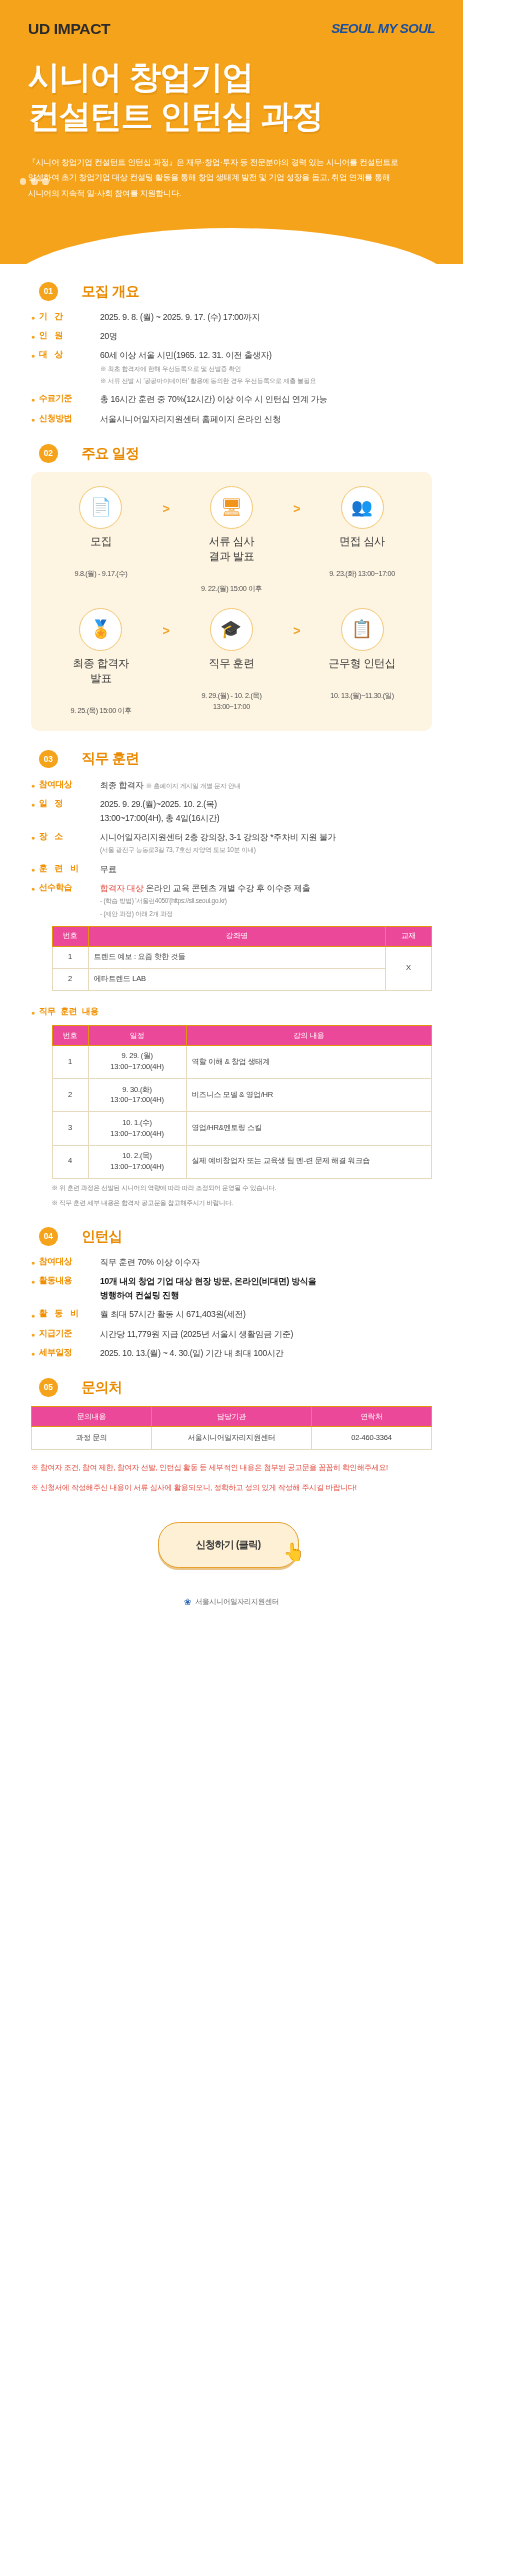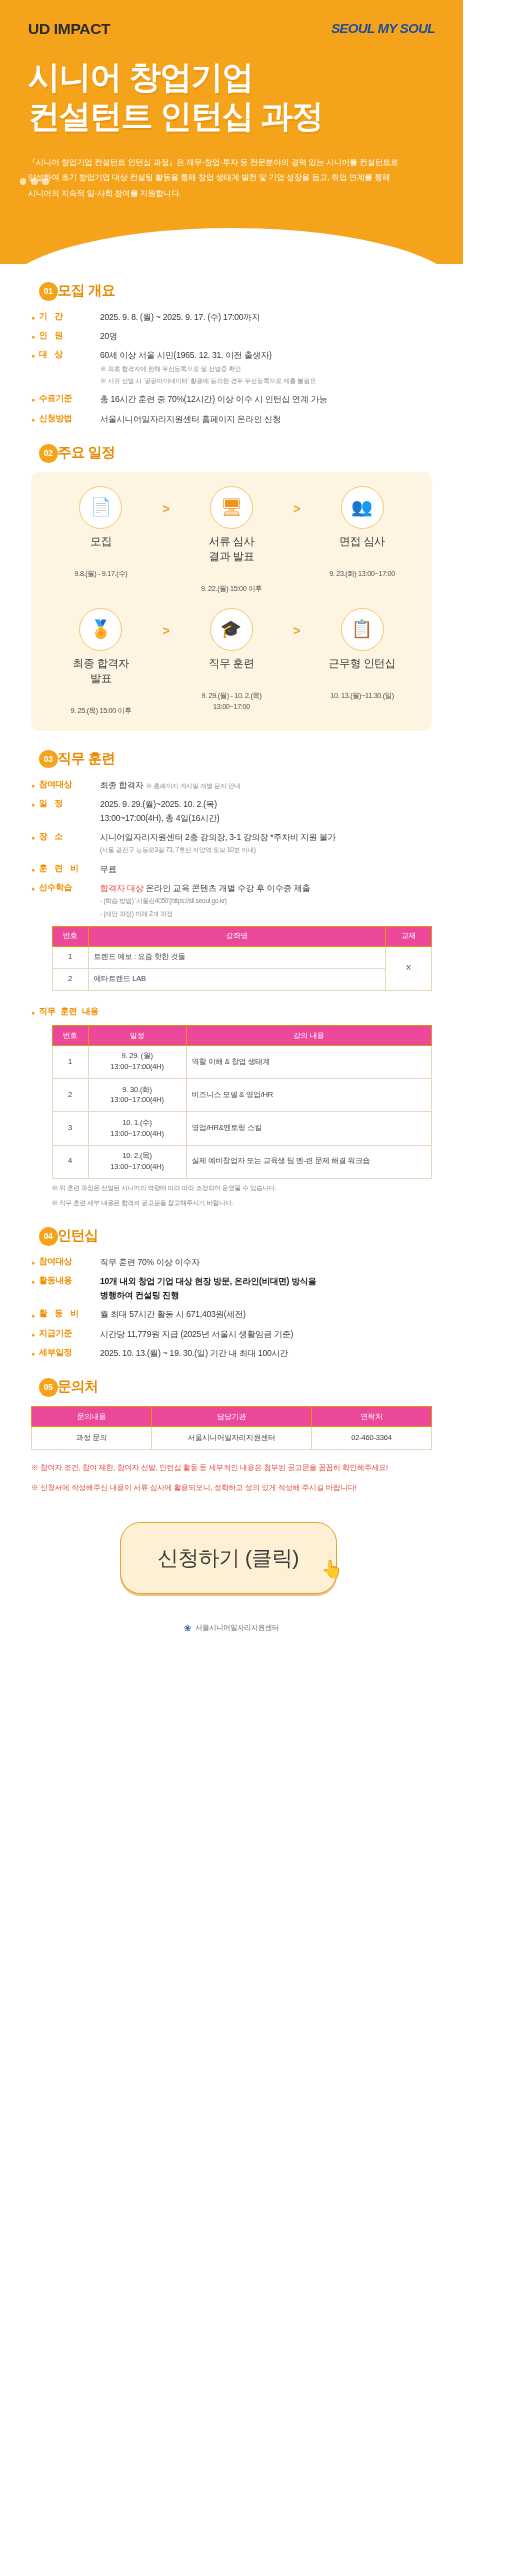--- a/index.html
+++ b/index.html
@@ -50,21 +50,21 @@
     letter-spacing: -0.2px;
   }
   .hero-dots { position: absolute; left: 19.6px; bottom: 77px; }
   .hero-dots span {
     display: inline-block; width: 6.7px; height: 6.7px; border-radius: 50%;
     background: rgba(255,255,255,0.65); margin-right: 4.6px;
   }
 
   
   .section { padding: 0 31px; margin-top: 11.3px; }
-  .sec-head { display: flex; align-items: flex-start; gap: 0; margin: 18.5px 0 9.3px 0; padding-left: 8px; }
+  .sec-head { display: flex; align-items: flex-end; gap: 24px; margin: 18.5px 0 9.3px 0; padding-left: 8px; }
   .sec-num {
     width: 18.5px; height: 18.5px; border-radius: 50%;
     background: #f5a31b; color: #fff; font-weight: bold; font-size: 8.2px;
     display: flex; align-items: center; justify-content: center;
   }
   .sec-title { font-size: 14px; font-weight: bold; color: #e98a00; letter-spacing: -0.5px; }
 
   .row { display: flex; margin: 5.2px 0; font-size: 8.5px; line-height: 1.65; letter-spacing: -0.2px; }
   .bullet { color: #f5a31b; font-size: 6.7px; margin-right: 4.1px; padding-top: 2.1px; }
   .label { color: #f09000; font-weight: bold; width: 61px; flex: 0 0 61px; letter-spacing: 1px; font-family: Liberation Mono, monospace; }
@@ -116,22 +116,22 @@
     letter-spacing: -0.2px; margin-bottom: 7.2px; display: flex; gap: 3.6px;
   }
 
   
   .cta-wrap { text-align: center; margin: 28px 0 15.5px 0; position: relative; }
   .cta-btn {
     display: inline-block;
     background: #fdf0d4;
     border: 1.5px solid #e8a22c;
     border-radius: 20.6px;
-    padding: 21px 37px;
-    font-size: 21px; font-weight: normal; color: #3a3a3a;
+    padding: 15px 37px;
+    font-size: 10px; font-weight: bold; color: #3a3a3a;
     letter-spacing: -0.5px;
     box-shadow: 0 2.1px 0 #e8c488;
   }
   .cta-hand { font-size: 17.5px; margin-left: -17.5px; position: relative; top: 9.3px; }
 
   .footer {
     text-align: center; padding: 13.4px 0 18.5px 0;
     font-size: 7.2px; color: #6b6b6b; letter-spacing: -0.2px;
     display: flex; align-items: center; justify-content: center; gap: 4.1px;
   }
@@ -396,21 +396,21 @@
 
     <div class="row">
       <span class="bullet">●</span>
       <span class="label nospace">지급기준</span>
       <span class="value">시간당 11,779원 지급 (2025년 서울시 생활임금 기준)</span>
     </div>
 
     <div class="row">
       <span class="bullet">●</span>
       <span class="label nospace">세부일정</span>
-      <span class="value">2025. 10. 13.(월) ~ 19. 30.(일) 기간 내 최대 100시간</span>
+      <span class="value">2025. 10. 13.(월) ~ 4. 30.(일) 기간 내 최대 100시간</span>
     </div>
   </div>
 
   <div class="section">
     <div class="sec-head">
       <div class="sec-num">05</div>
       <div class="sec-title">문의처</div>
     </div>
     <div class="tbl-indent" style="padding-left:0">
       <table>

